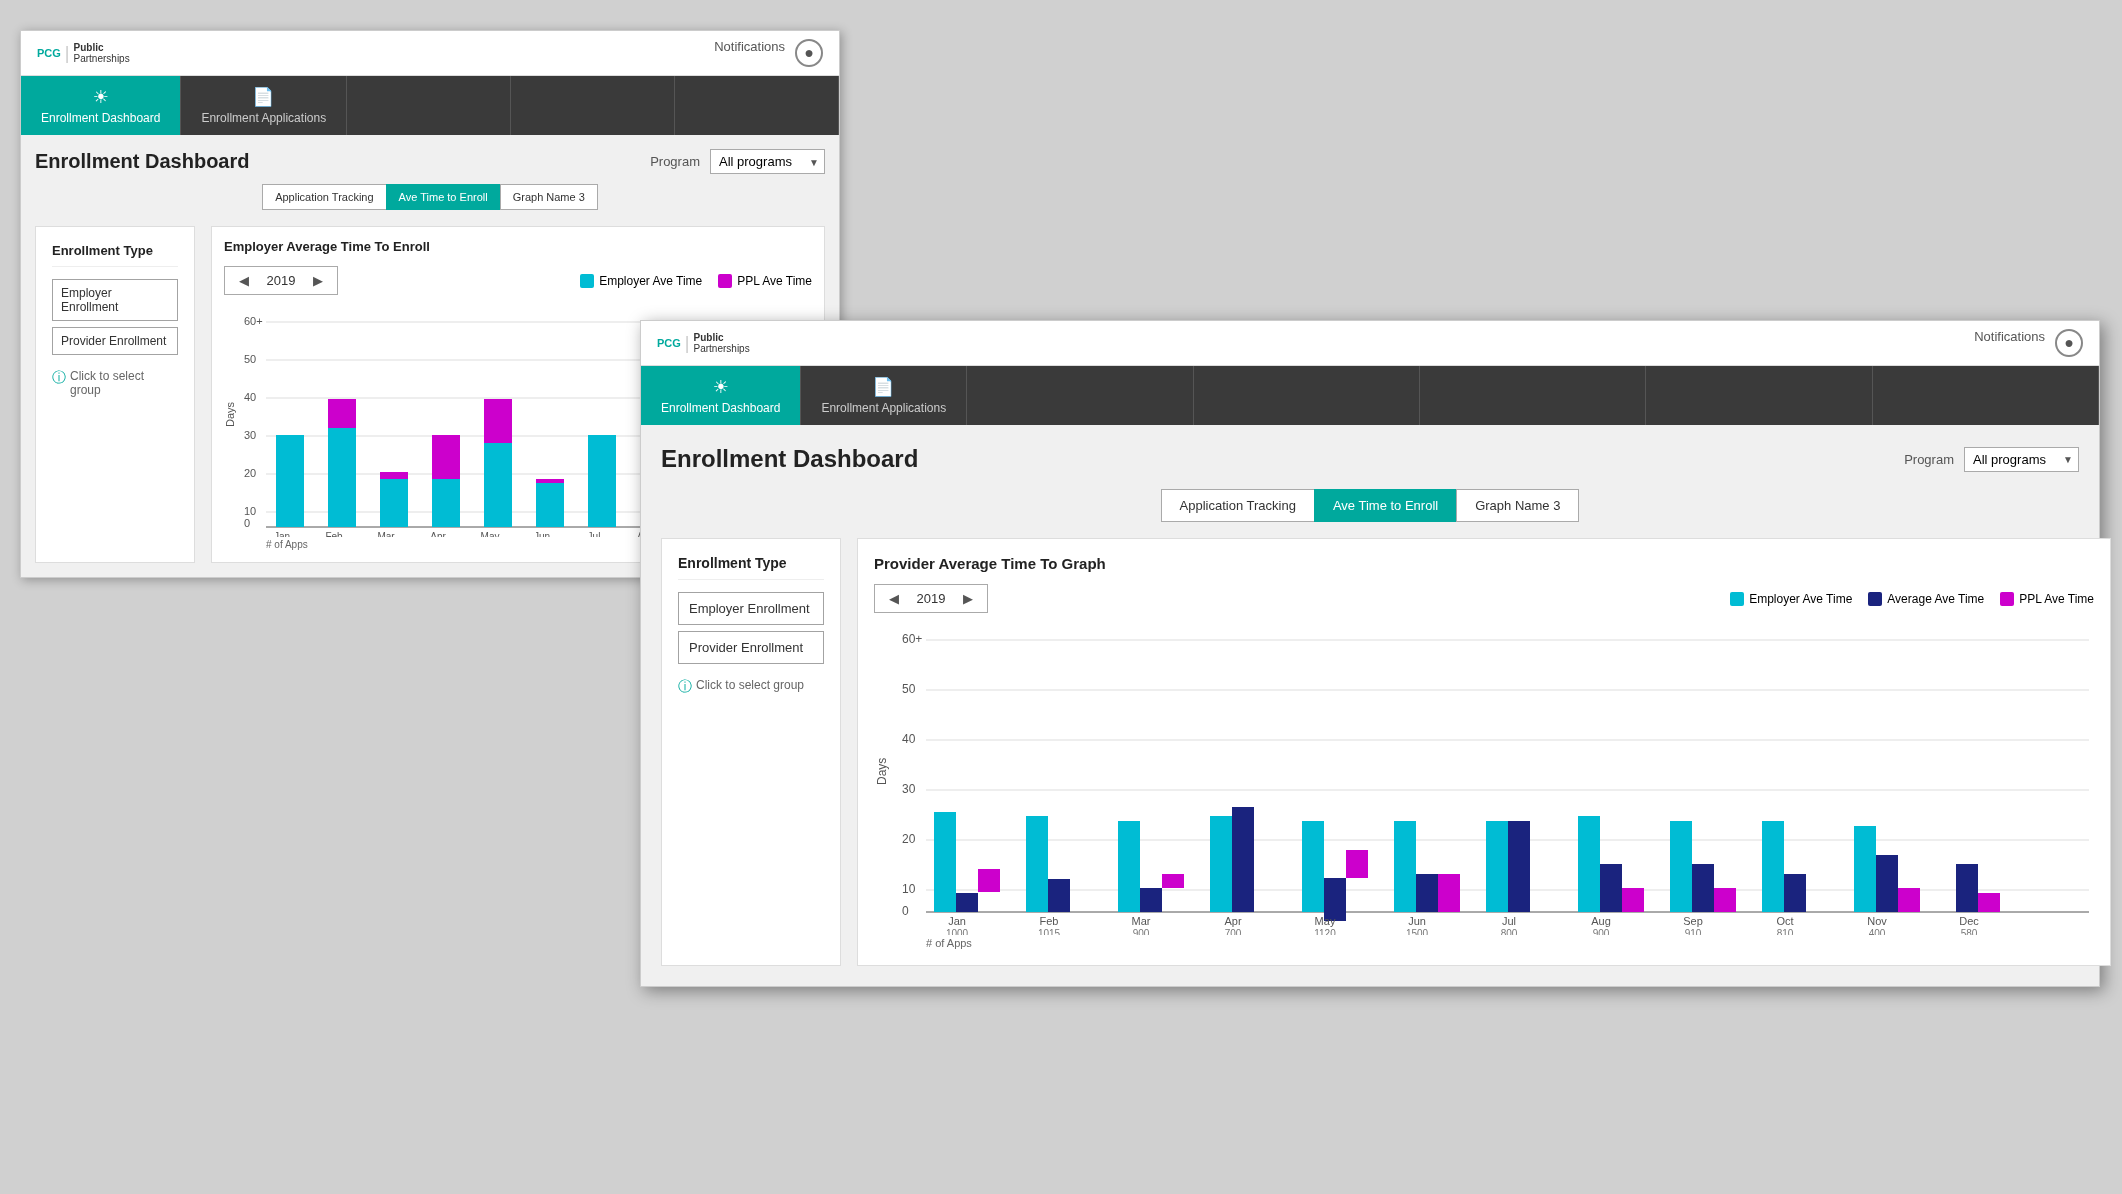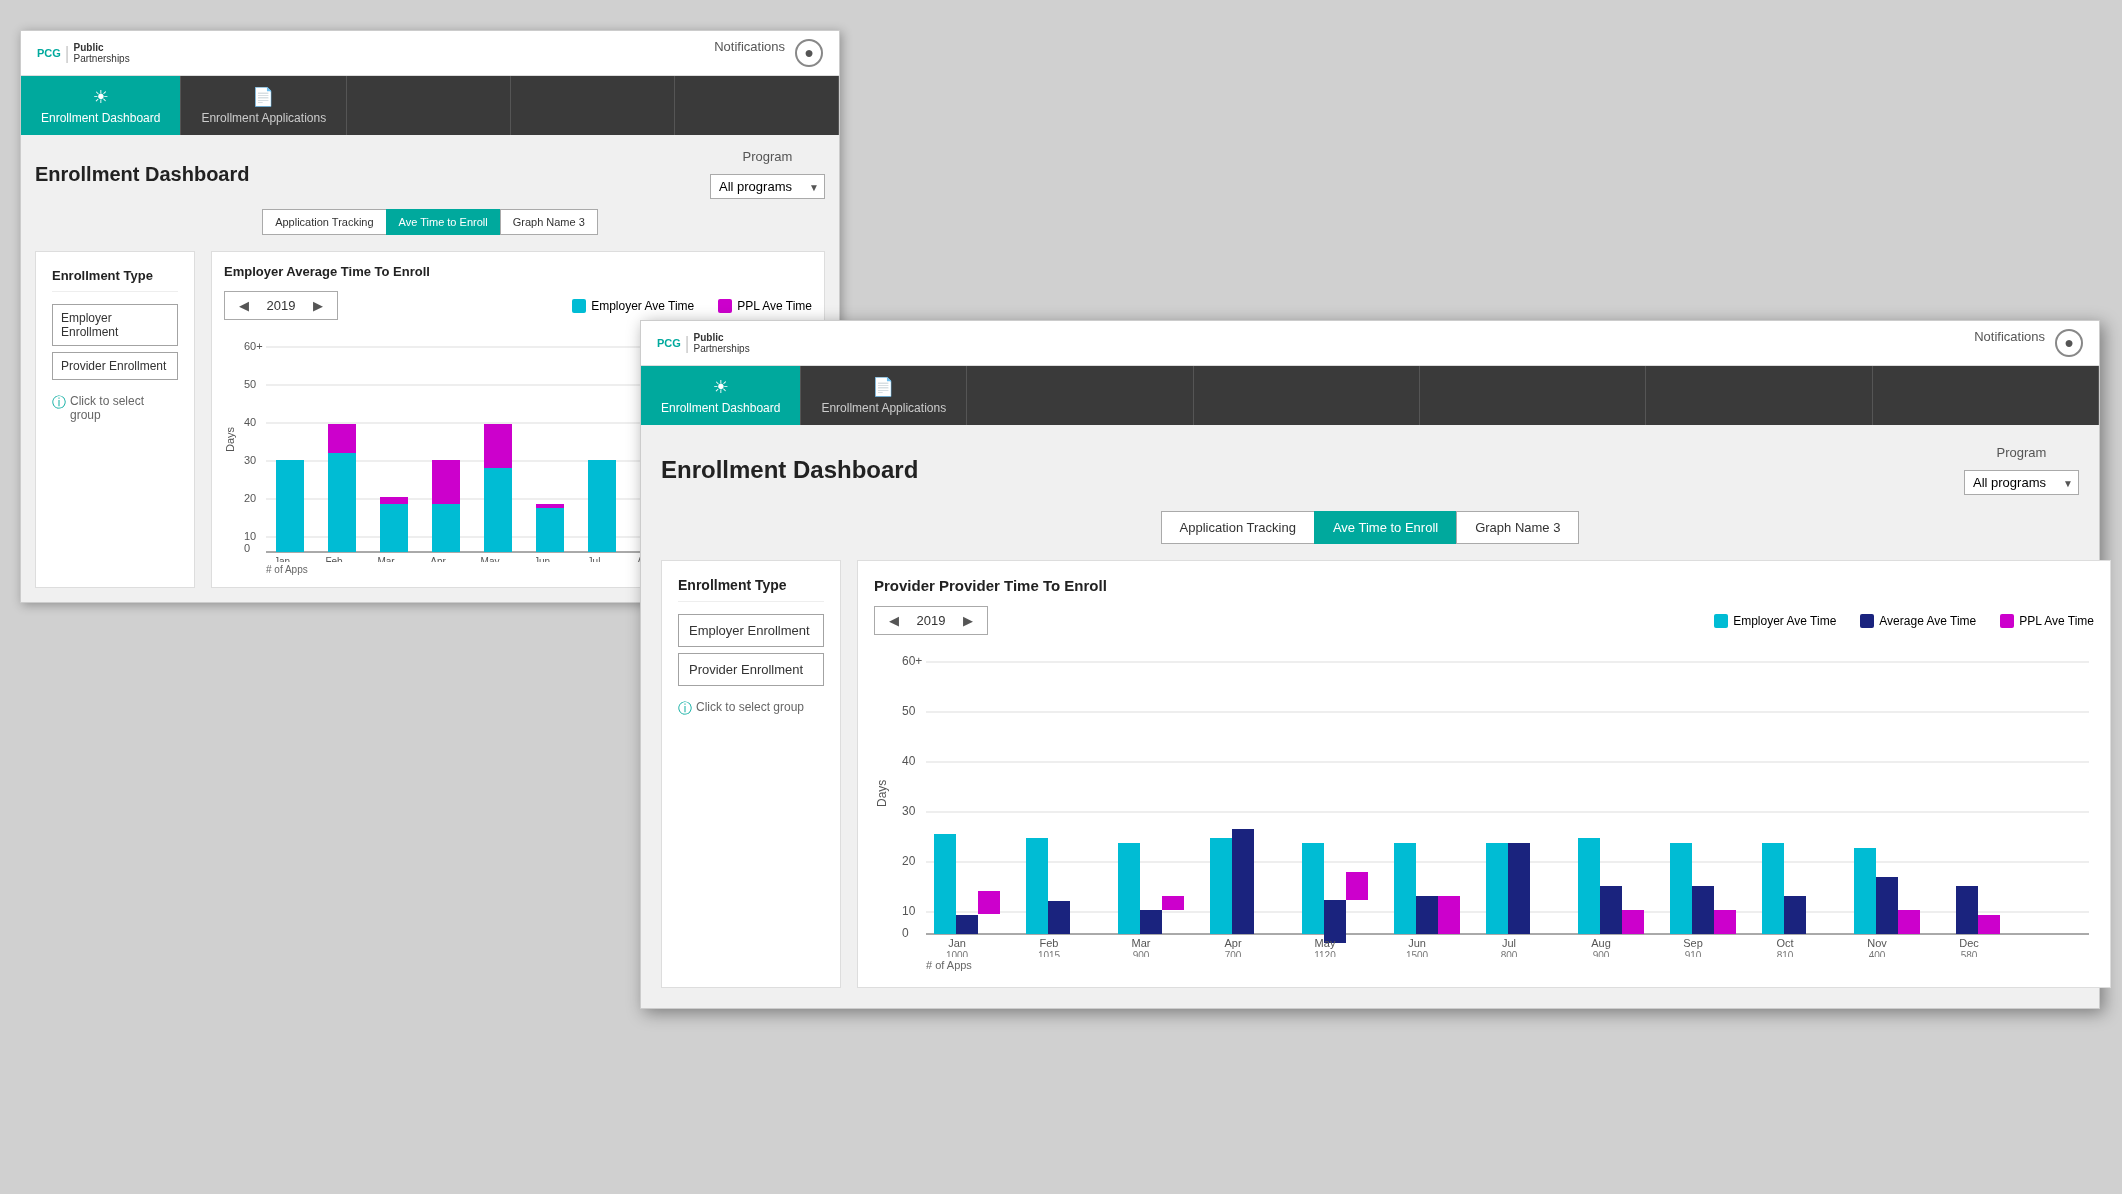--- a/index.html
+++ b/index.html
@@ -115,21 +115,20 @@
       font-size: 24px;
       font-weight: bold;
       color: #222;
     }
     .program-selector {
       display: flex;
       align-items: center;
       gap: 10px;
       font-size: 13px;
       color: #555;
-      flex-direction: column;
     }
     .program-select {
       border: 1px solid #aaa;
       background: #fff;
       padding: 4px 32px 4px 8px;
       font-size: 13px;
       appearance: none;
       cursor: pointer;
       position: relative;
     }
@@ -252,21 +251,21 @@
       padding: 2px 4px;
     }
     .year-label {
       font-size: 13px;
       color: #333;
       min-width: 40px;
       text-align: center;
     }
     .legend {
       display: flex;
-      gap: 24px;
+      gap: 16px;
       align-items: center;
       font-size: 12px;
     }
     .legend-item {
       display: flex;
       align-items: center;
       gap: 5px;
     }
     .legend-color {
       width: 14px;
@@ -509,21 +508,21 @@
         <div class="panel-title">Enrollment Type</div>
         <div class="enrollment-item">Employer Enrollment</div>
         <div class="enrollment-item">Provider Enrollment</div>
         <div class="select-group-hint">
           <span class="info-icon">ⓘ</span>
           <span>Click to select group</span>
         </div>
       </div>
 
       <div class="chart-panel">
-        <div class="chart-title">Provider Provider Time To Enroll</div>
+        <div class="chart-title">Provider Average Time To Graph</div>
         <div class="chart-controls">
           <div class="year-nav">
             <button class="year-btn">◀</button>
             <span class="year-label">2019</span>
             <button class="year-btn">▶</button>
           </div>
           <div class="legend">
             <div class="legend-item">
               <div class="legend-color" style="background:#00bcd4;"></div>
               <span>Employer Ave Time</span>

